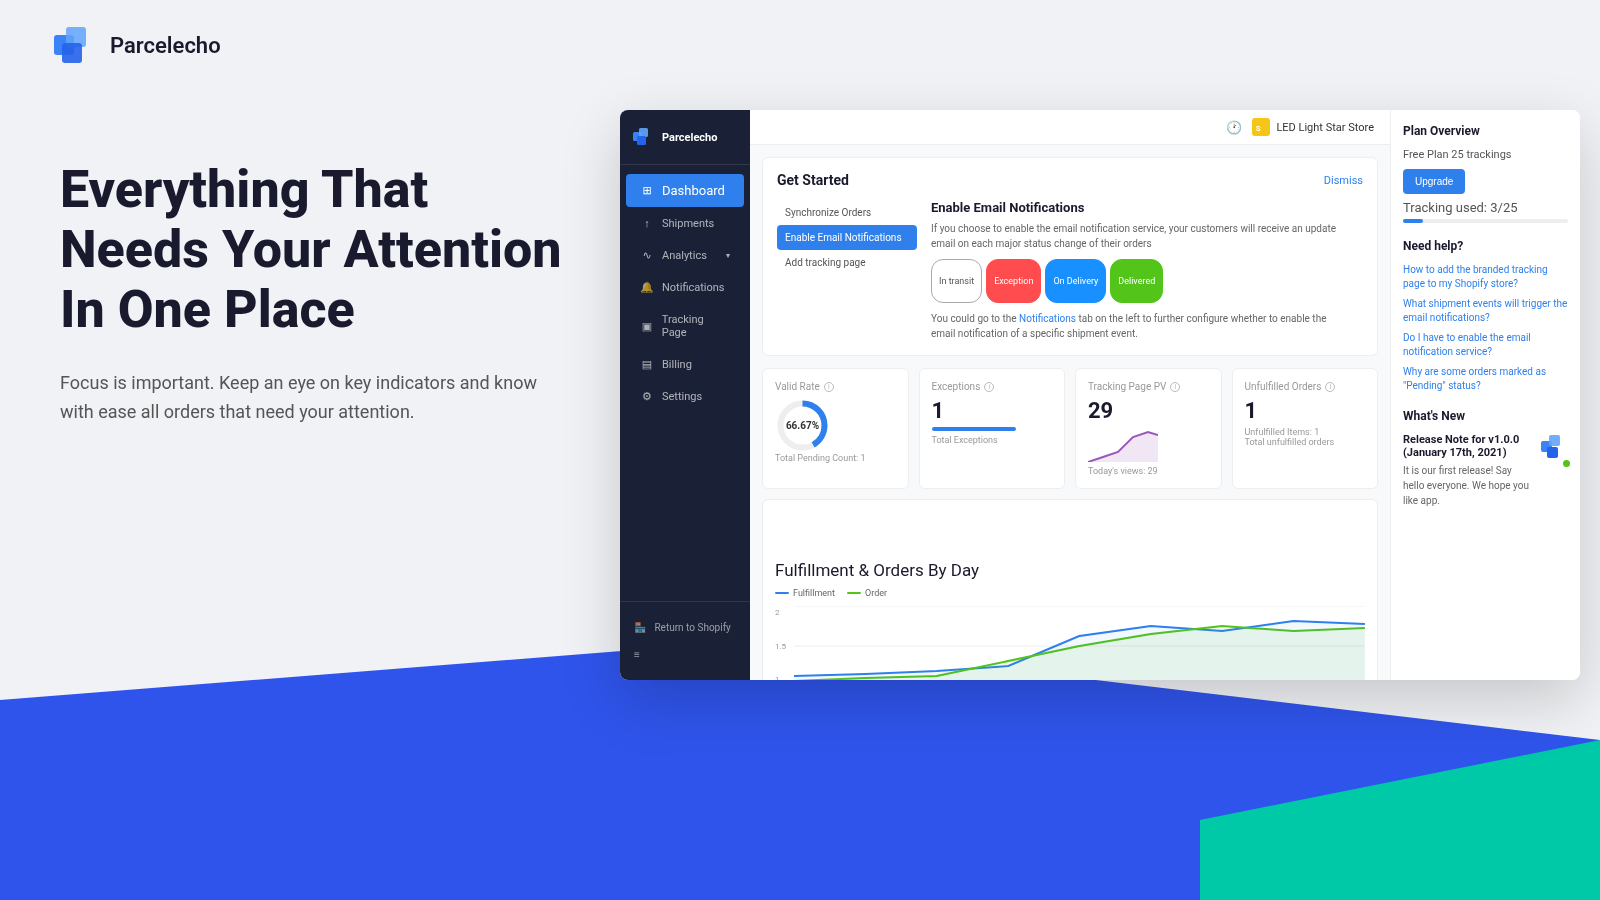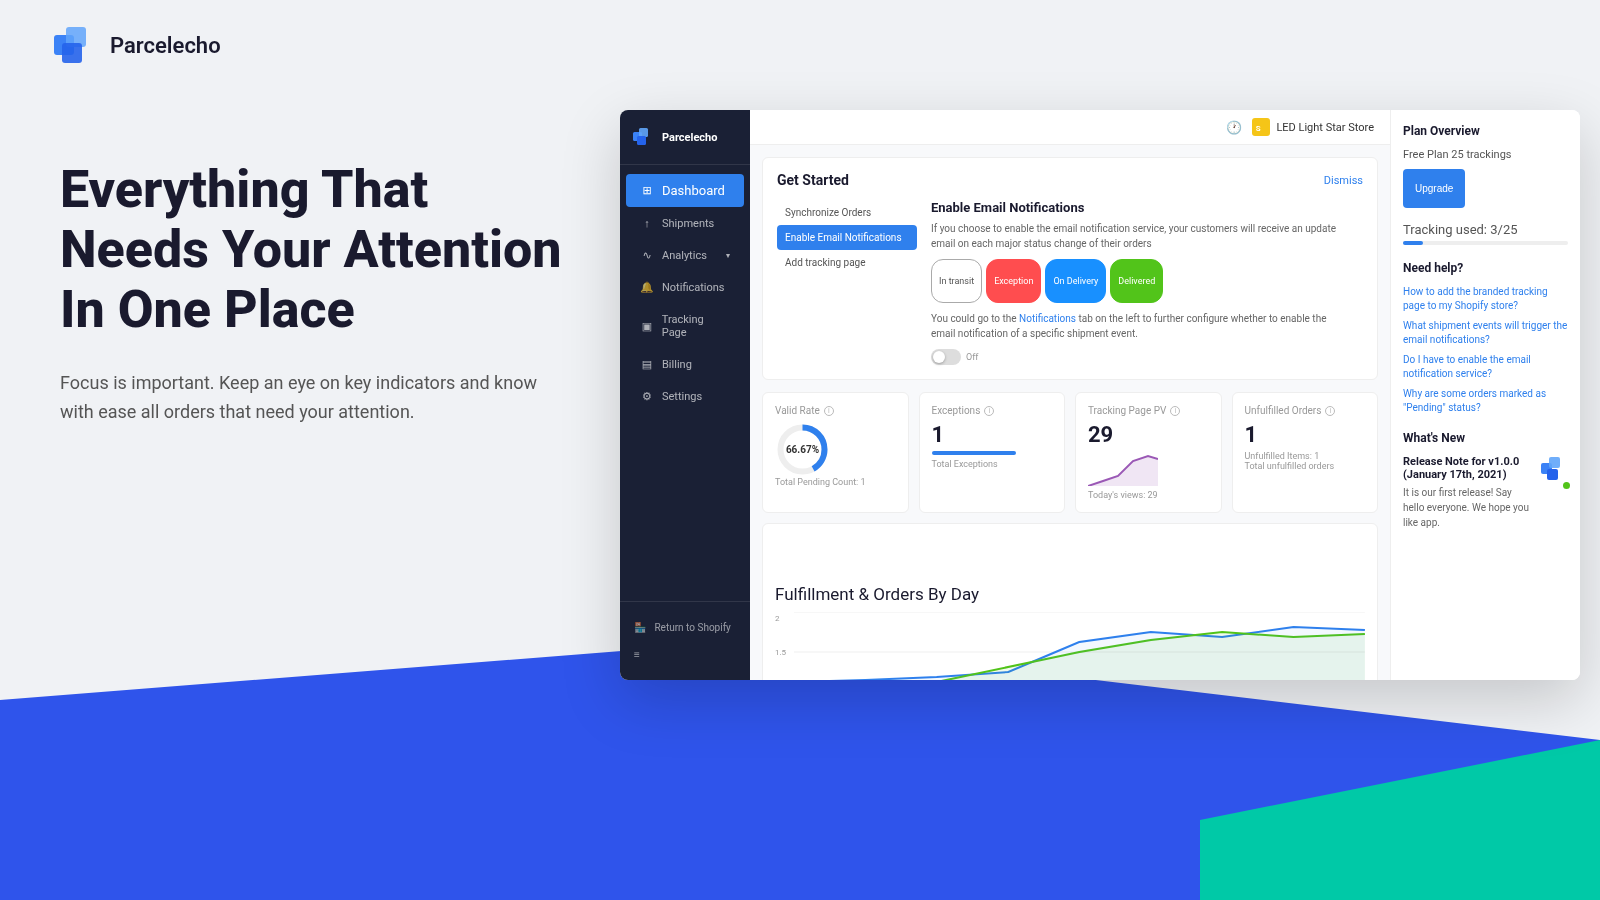--- a/index.html
+++ b/index.html
@@ -423,25 +423,25 @@
     }
     .plan-name {
       font-size: 11px;
       color: #555;
       margin-bottom: 8px;
     }
     .upgrade-btn {
       background: #2f80ed;
       color: #fff;
       border: none;
-      padding: 14px 12px;
+      padding: 7px 12px;
       border-radius: 4px;
       font-size: 10px;
       cursor: pointer;
-      margin-bottom: 14px;
+      margin-bottom: 6px;
     }
     .tracking-used {
       font-size: 13px;
       color: #555;
       margin-bottom: 4px;
     }
     .progress-bar-track {
       height: 4px;
       background: #eee;
       border-radius: 2px;
@@ -608,26 +608,20 @@
               <div class="gs-card-right-desc">If you choose to enable the email notification service, your customers will receive an update email on each major status change of their orders</div>
               <div class="gs-tags">
                 <span class="gs-tag transit">In transit</span>
                 <span class="gs-tag exception">Exception</span>
                 <span class="gs-tag delivery">On Delivery</span>
                 <span class="gs-tag delivered">Delivered</span>
               </div>
               <div class="gs-notification-desc">
                 You could go to the <a href="#">Notifications</a> tab on the left to further configure whether to enable the email notification of a specific shipment event.
               </div>
-              <div class="gs-toggle">
-                <div class="toggle-pill">
-                  <div class="toggle-circle"></div>
-                </div>
-                <span style="font-size:9px; color:#999;">Off</span>
-              </div>
             </div>
           </div>
         </div>
 
         <div class="stats-row">
 
           <div class="stat-card">
             <div class="stat-label">
               <span>Valid Rate</span>
               <span class="info-icon">i</span>
@@ -672,20 +666,30 @@
             </div>
             <div class="stat-value">1</div>
             <div class="stat-sub">Unfulfilled Items: 1</div>
             <div class="stat-sub">Total unfulfilled orders</div>
           </div>
 
         </div>
 
         <div class="chart-section">
           <div class="chart-title">Fulfillment &amp; Orders By Day</div>
+          <div class="chart-legend">
+            <div class="legend-item">
+              <div class="legend-line legend-blue"></div>
+              <span>Fulfillment</span>
+            </div>
+            <div class="legend-item">
+              <div class="legend-line legend-green"></div>
+              <span>Order</span>
+            </div>
+          </div>
           <div class="chart-area">
             <div style="display:flex; height:100%;">
               <div style="display:flex; flex-direction:column; justify-content:space-between; margin-right:8px; font-size:8px; color:#999; padding:2px 0;">
                 <span>2</span>
                 <span>1.5</span>
                 <span>1</span>
               </div>
               <div style="flex:1; position:relative;">
                 
                 <svg width="100%" height="80" viewBox="0 0 400 80" preserveAspectRatio="none">

